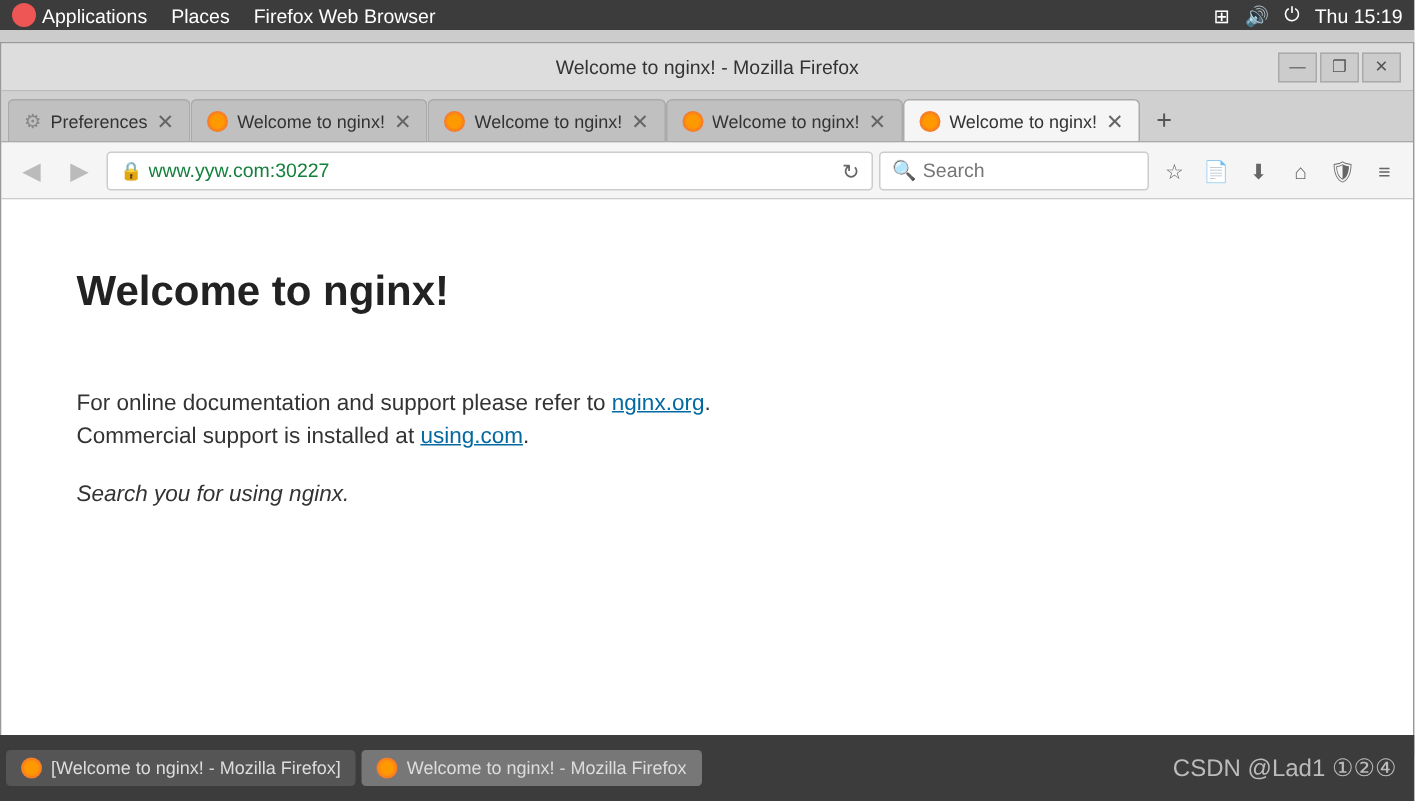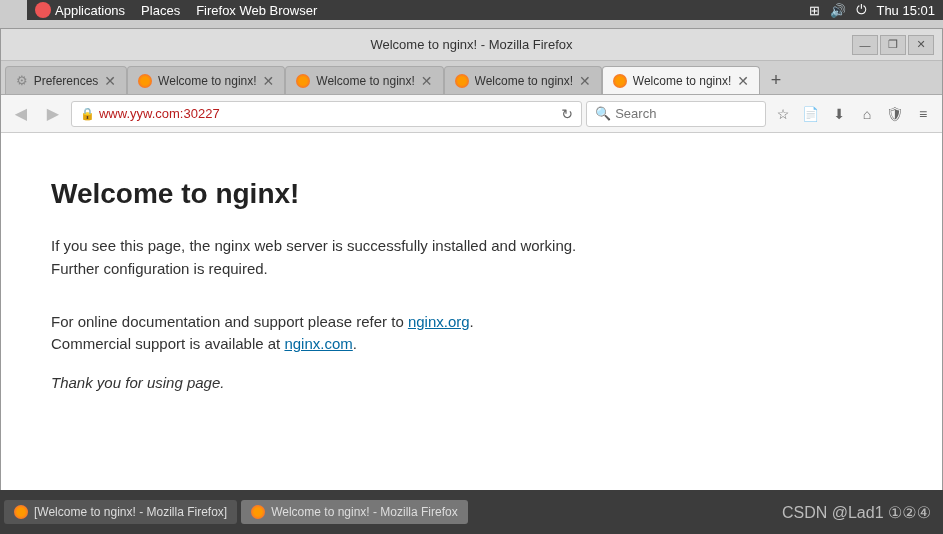--- a/index.html
+++ b/index.html
@@ -8,21 +8,20 @@
     
     .taskbar-top {
       height: 20px;
       background: #3c3c3c;
       display: flex;
       align-items: center;
       padding: 0 8px;
       color: white;
       font-size: 13px;
       justify-content: space-between;
-      margin-left: 27px;
     }
     .taskbar-top-left {
       display: flex;
       align-items: center;
       gap: 16px;
     }
     .taskbar-top-right {
       display: flex;
       align-items: center;
       gap: 10px;
@@ -188,21 +187,21 @@
       background: white;
       display: flex;
       align-items: center;
       gap: 4px;
     }
     .address-input {
       flex: 1;
       border: none;
       outline: none;
       font-size: 13px;
-      color: #b91c1c;
+      color: #15803d;
     }
     .reload-btn {
       color: #666;
       cursor: pointer;
       font-size: 14px;
     }
     .search-bar {
       height: 26px;
       border: 1px solid #ccc;
       border-radius: 3px;
@@ -320,21 +319,21 @@
       <span>Applications</span>
     </div>
     <span>Places</span>
     <span>Firefox Web Browser</span>
   </div>
   <div class="taskbar-top-right">
 
     <span>⊞</span>
     <span>🔊</span>
     <span>⏻</span>
-    <span>Thu 15:01</span>
+    <span>Thu 15:19</span>
   </div>
 </div>
 
 <div class="browser-window">
 
   <div class="browser-titlebar">
     <span class="browser-title">Welcome to nginx! - Mozilla Firefox</span>
     <div class="window-controls">
       <button class="win-btn">—</button>
       <button class="win-btn">❐</button>
@@ -397,30 +396,26 @@
       <button class="nav-icon-btn">📄</button>
       <button class="nav-icon-btn">⬇</button>
       <button class="nav-icon-btn">⌂</button>
       <button class="nav-icon-btn">🛡</button>
       <button class="nav-icon-btn">≡</button>
     </div>
   </div>
 
   <div class="page-content">
     <div class="page-title">Welcome to nginx!</div>
-    <p class="page-text">
-      <span>If you see this page, the nginx web server is successfully installed and working.</span><br>
-      <span>Further configuration is required.</span>
-    </p>
     <br>
     <p class="page-text">
       <span>For online documentation and support please refer to </span><a class="page-link">nginx.org</a><span>.</span><br>
-      <span>Commercial support is available at </span><a class="page-link">nginx.com</a><span>.</span>
+      <span>Commercial support is installed at </span><a class="page-link">using.com</a><span>.</span>
     </p>
-    <p class="page-italic">Thank you for using page.</p>
+    <p class="page-italic">Search you for using nginx.</p>
   </div>
 
 </div>
 
 <div class="taskbar-bottom">
   <div class="taskbar-item inactive">
     <div class="taskbar-item-icon"></div>
     <span>[Welcome to nginx! - Mozilla Firefox]</span>
   </div>
   <div class="taskbar-item active">

